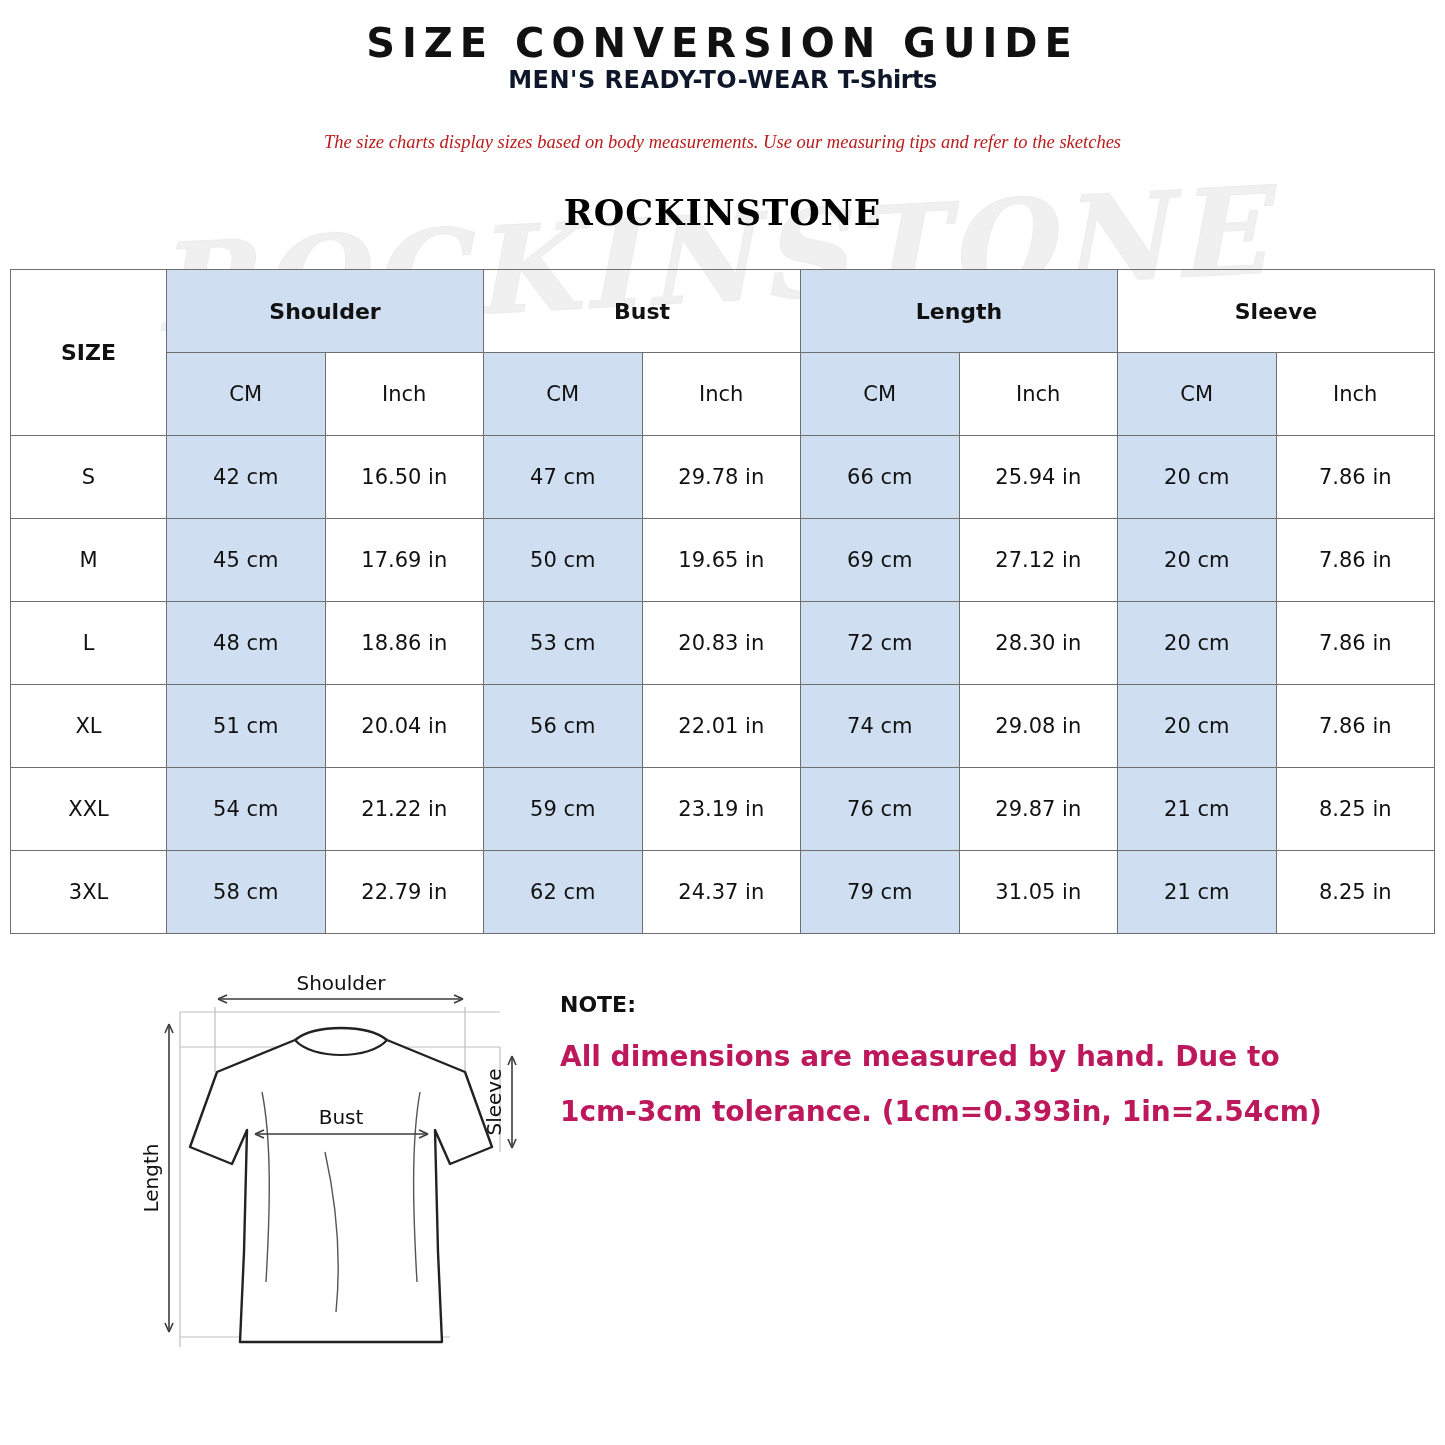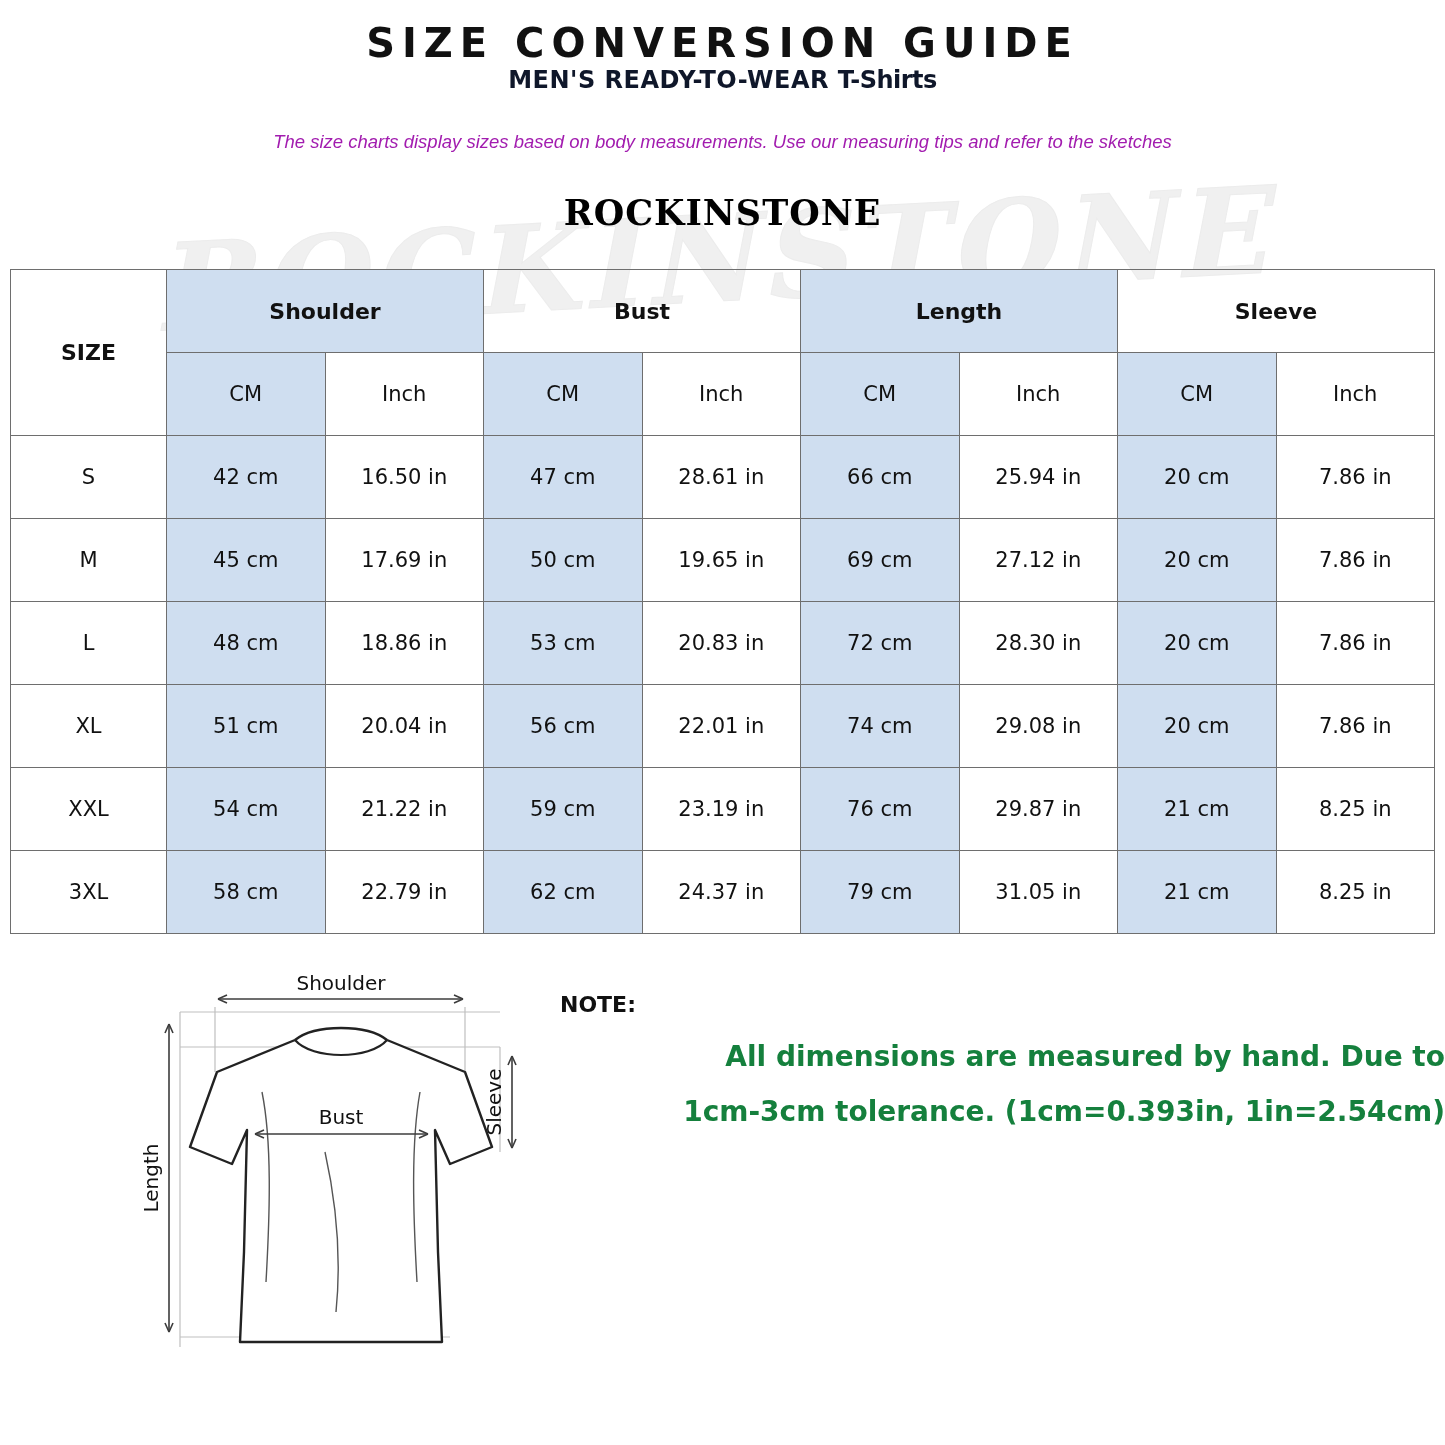--- a/index.html
+++ b/index.html
@@ -63,26 +63,26 @@
     letter-spacing: 0.5px;
     color: #0f172a;
   }
   .subtitle .suffix {
     letter-spacing: -0.5px;
   }
   .intro {
     position: relative;
     z-index: 2;
     text-align: center;
-    font-family: Liberation Sans, sans-serif;
+    font-family: Liberation Serif, serif;
     font-style: italic;
     font-size: 18.5px;
     line-height: 1.75;
     margin-top: 32px;
-    color: #a21caf;
+    color: #b91c1c;
   }
   .brand {
     position: relative;
     z-index: 2;
     text-align: center;
     font-family: "DejaVu Serif", serif;
     font-size: 35px;
     font-weight: bold;
     letter-spacing: 1px;
     margin-top: 34px;
@@ -140,22 +140,21 @@
     font-size: 22px;
     font-weight: bold;
     color: #111;
     margin-bottom: 22px;
   }
   .note-body p {
     margin: 0 0 20px 0;
     font-size: 28px;
     font-weight: bold;
     line-height: 1.25;
-    color: #15803d;
-    text-align: right;
+    color: #be185d;
   }
 </style>
 </head>
 <body>
 
 <div class="page">
 
   <div class="watermark">ROCKINSTONE</div>
 
   <div class="title">SIZE CONVERSION GUIDE</div>
@@ -191,21 +190,21 @@
           <td class="shaded">CM</td>
           <td>Inch</td>
         </tr>
       </thead>
       <tbody>
         <tr>
           <td>S</td>
           <td class="shaded">42 cm</td>
           <td>16.50  in</td>
           <td class="shaded">47 cm</td>
-          <td>28.61  in</td>
+          <td>29.78  in</td>
           <td class="shaded">66 cm</td>
           <td>25.94  in</td>
           <td class="shaded">20 cm</td>
           <td>7.86  in</td>
         </tr>
         <tr>
           <td>M</td>
           <td class="shaded">45 cm</td>
           <td>17.69  in</td>
           <td class="shaded">50 cm</td>

